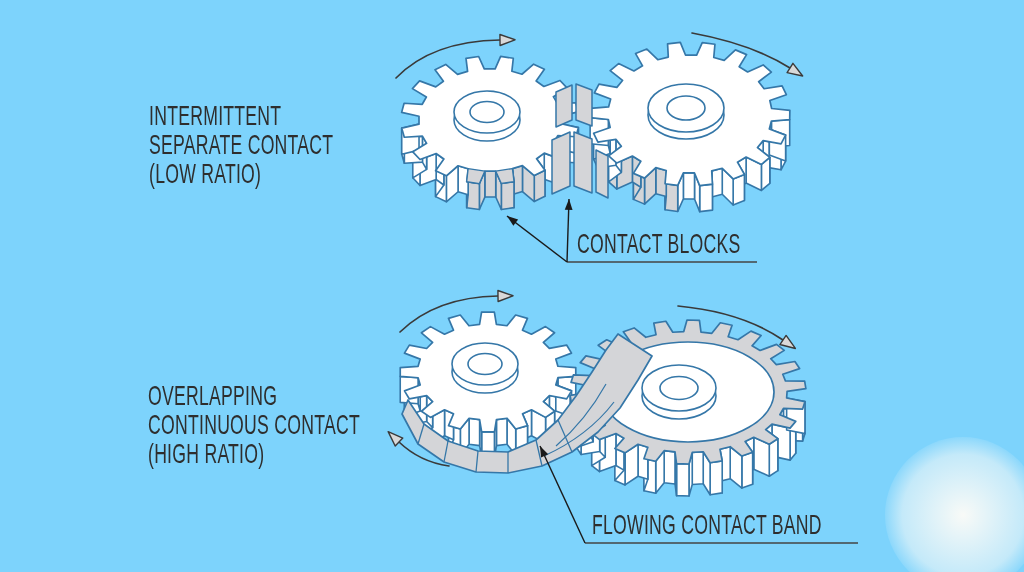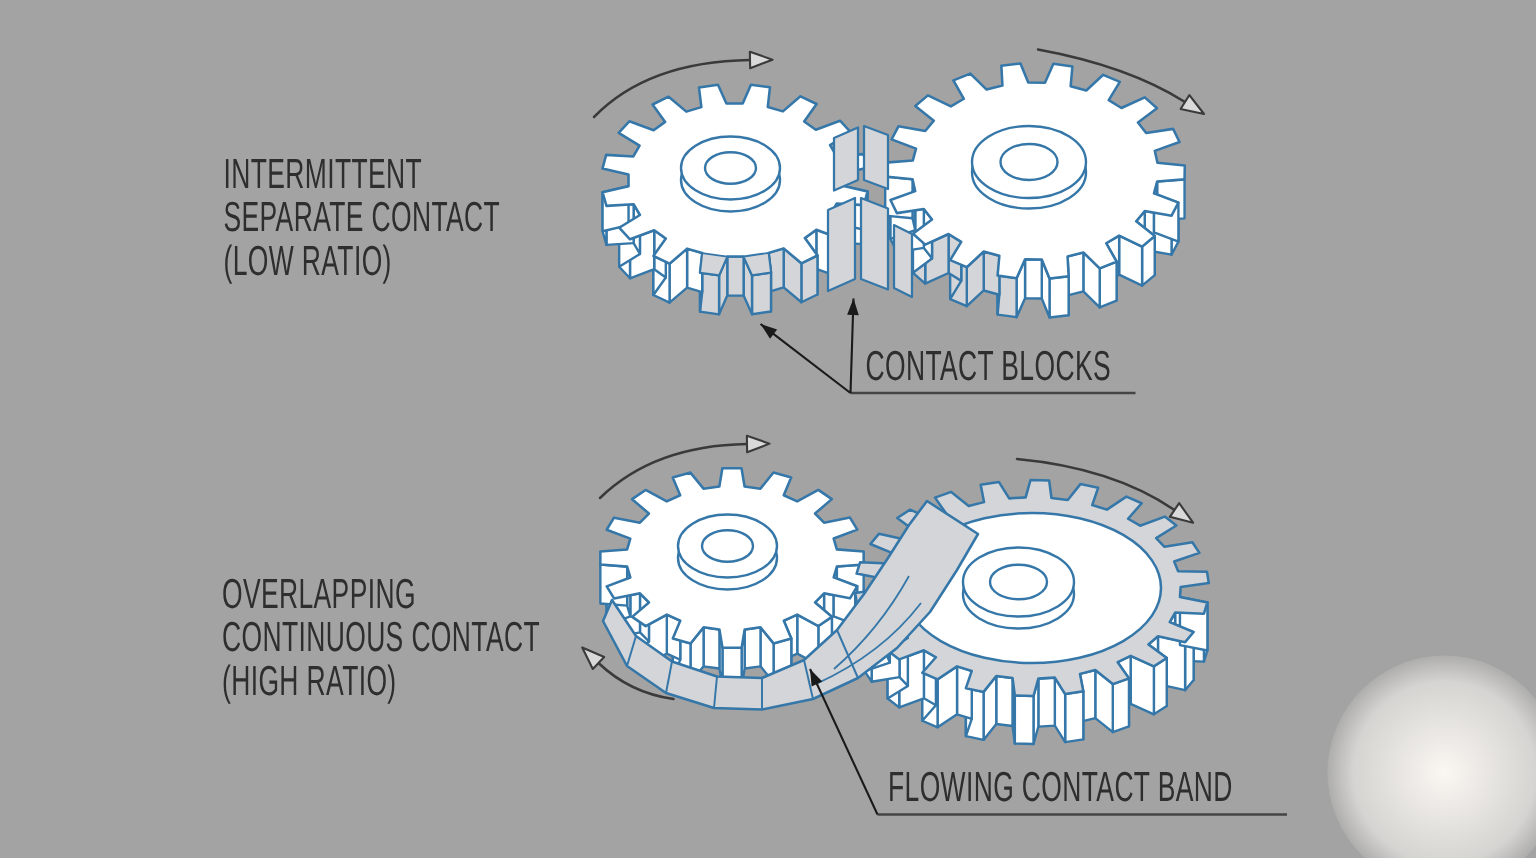--- a/index.html
+++ b/index.html
@@ -1,18 +1,18 @@
 <!DOCTYPE html>
 <html><head>
 <meta charset="utf-8">
 <style>
   html,body{margin:0;padding:0;background:#e8e6e2;}
   .stage{
     position:relative;width:1024px;height:572px;overflow:hidden;
-    background:#a3a3a3;
+    background:#7dd3fc;
     font-family:"Liberation Sans", sans-serif;
   }
   svg.canvas{position:absolute;left:0;top:0;}
   .watermark{
     position:absolute;border-radius:50%;
     background:radial-gradient(circle, rgba(255,252,247,0.95) 0%, rgba(255,252,247,0.55) 55%, rgba(255,252,247,0) 75%);
     pointer-events:none;
   }
   .caption{
     position:absolute;color:#2e2e2e;font-size:28px;line-height:29px;

